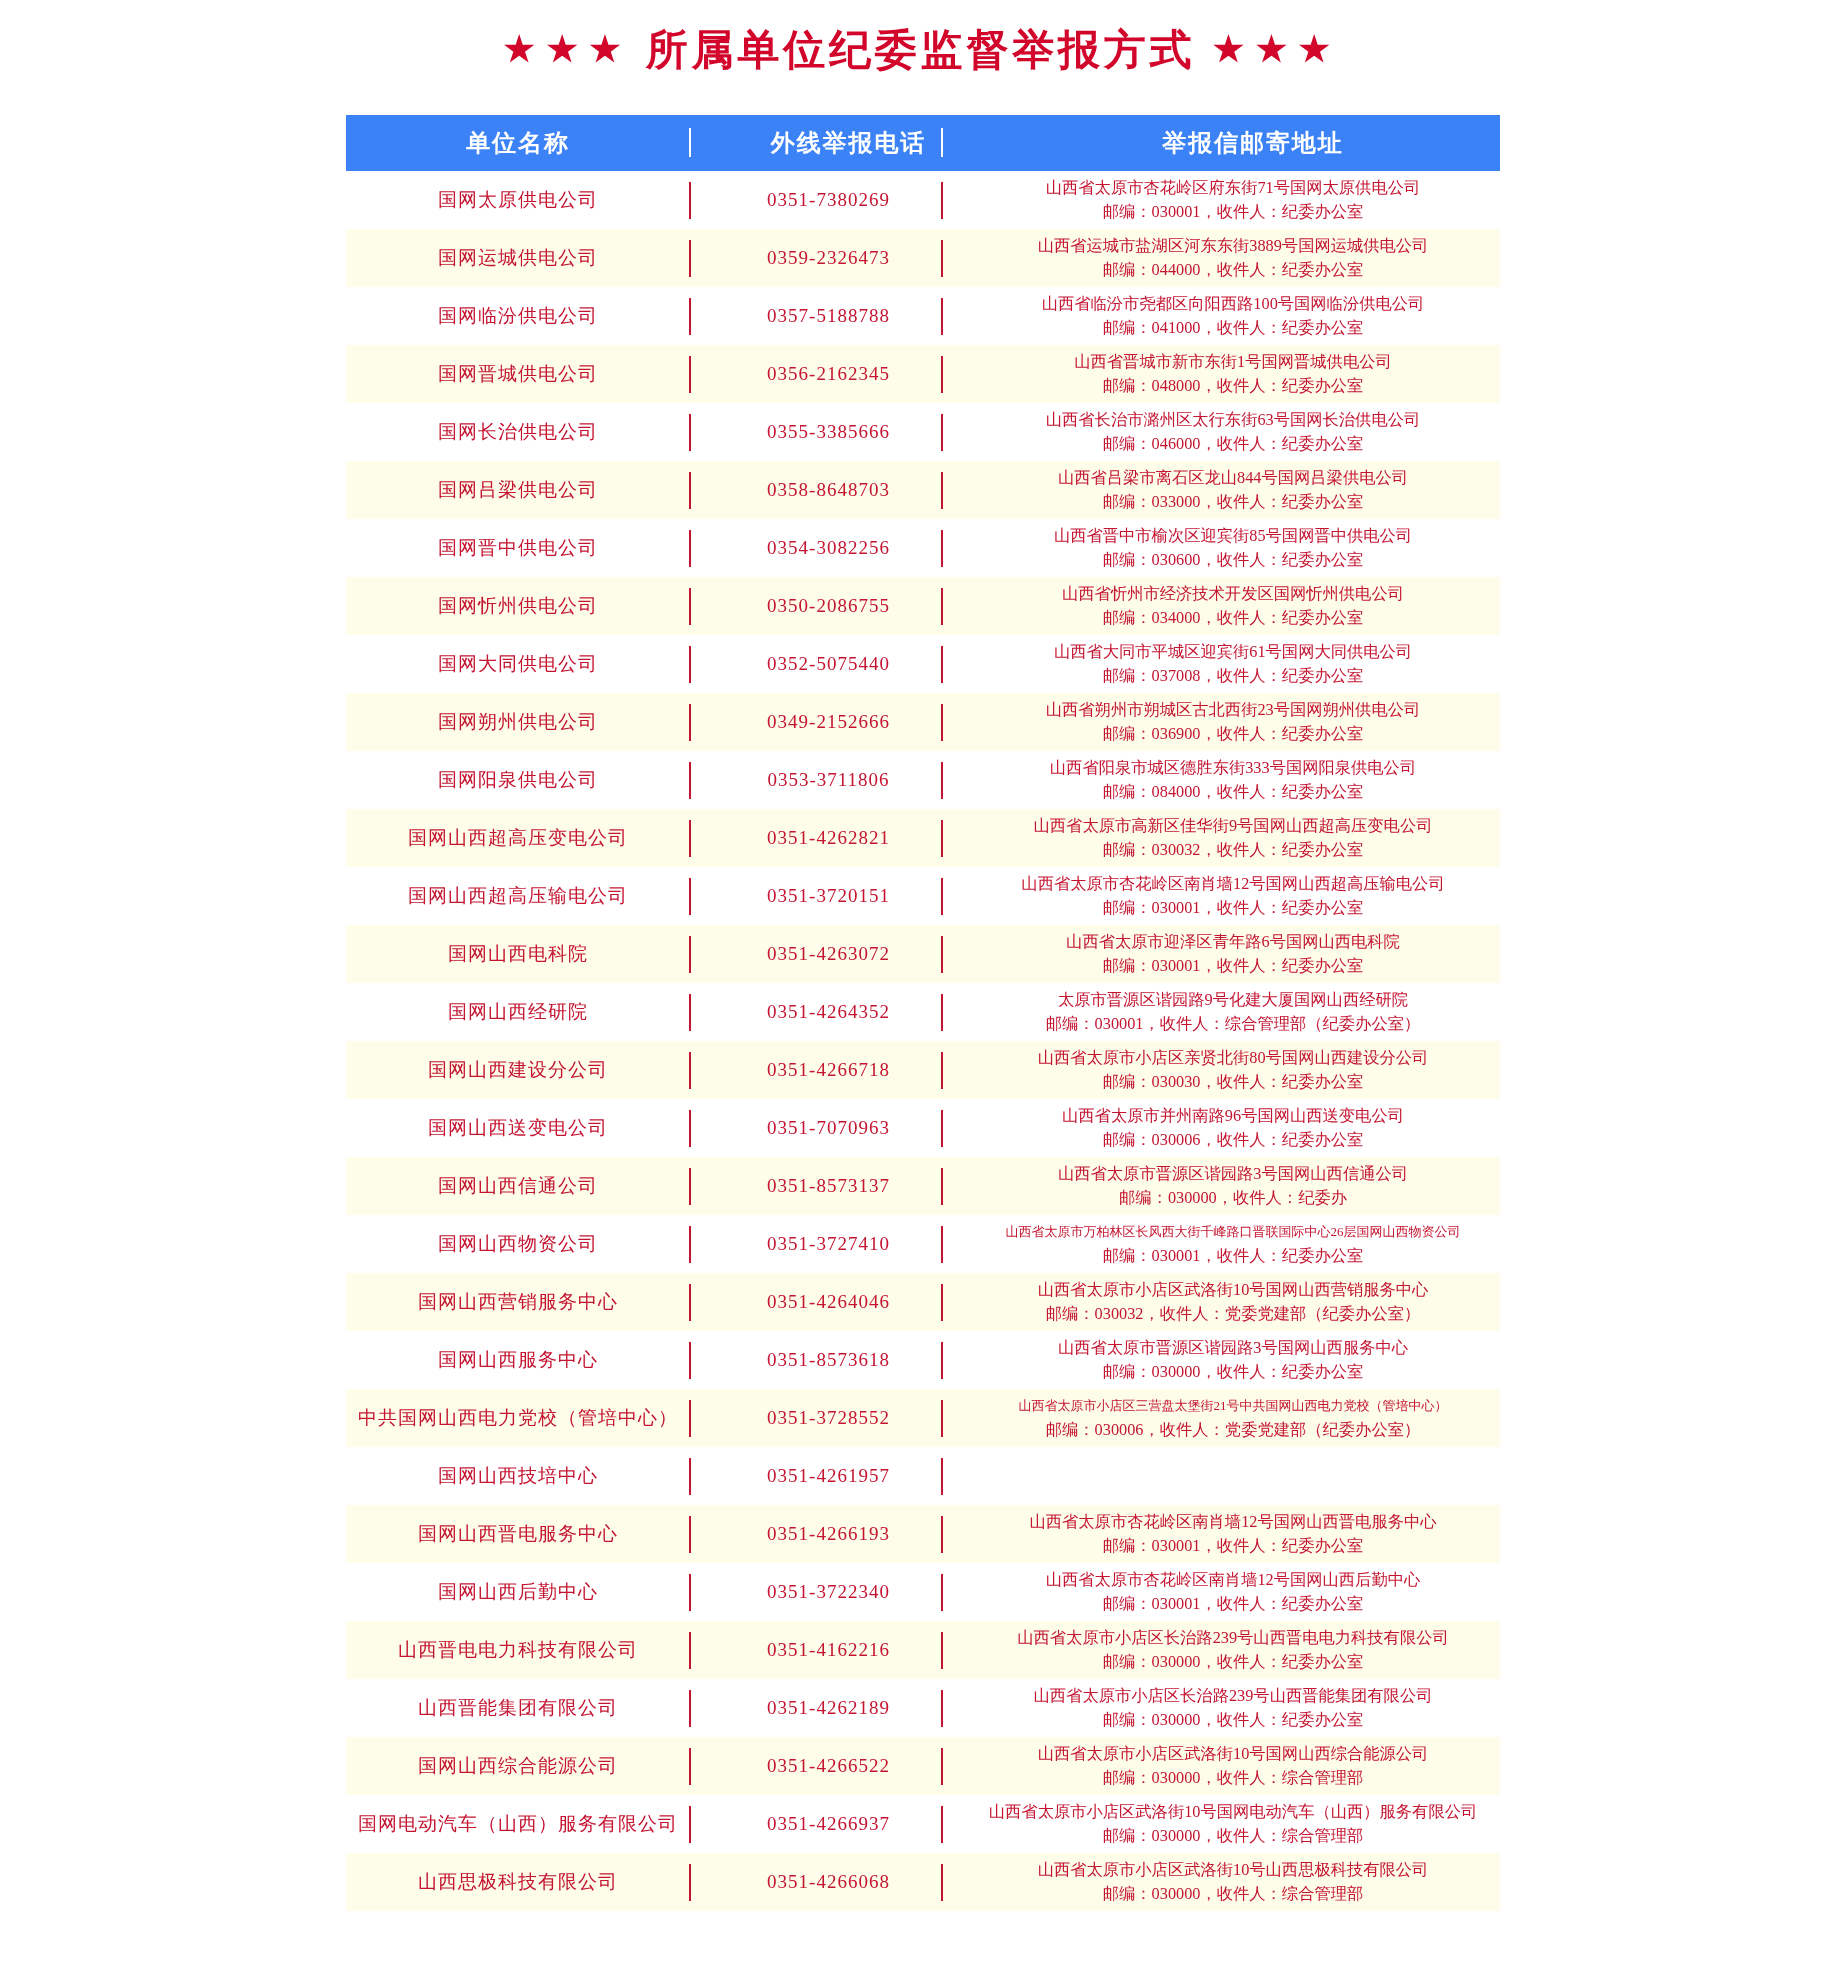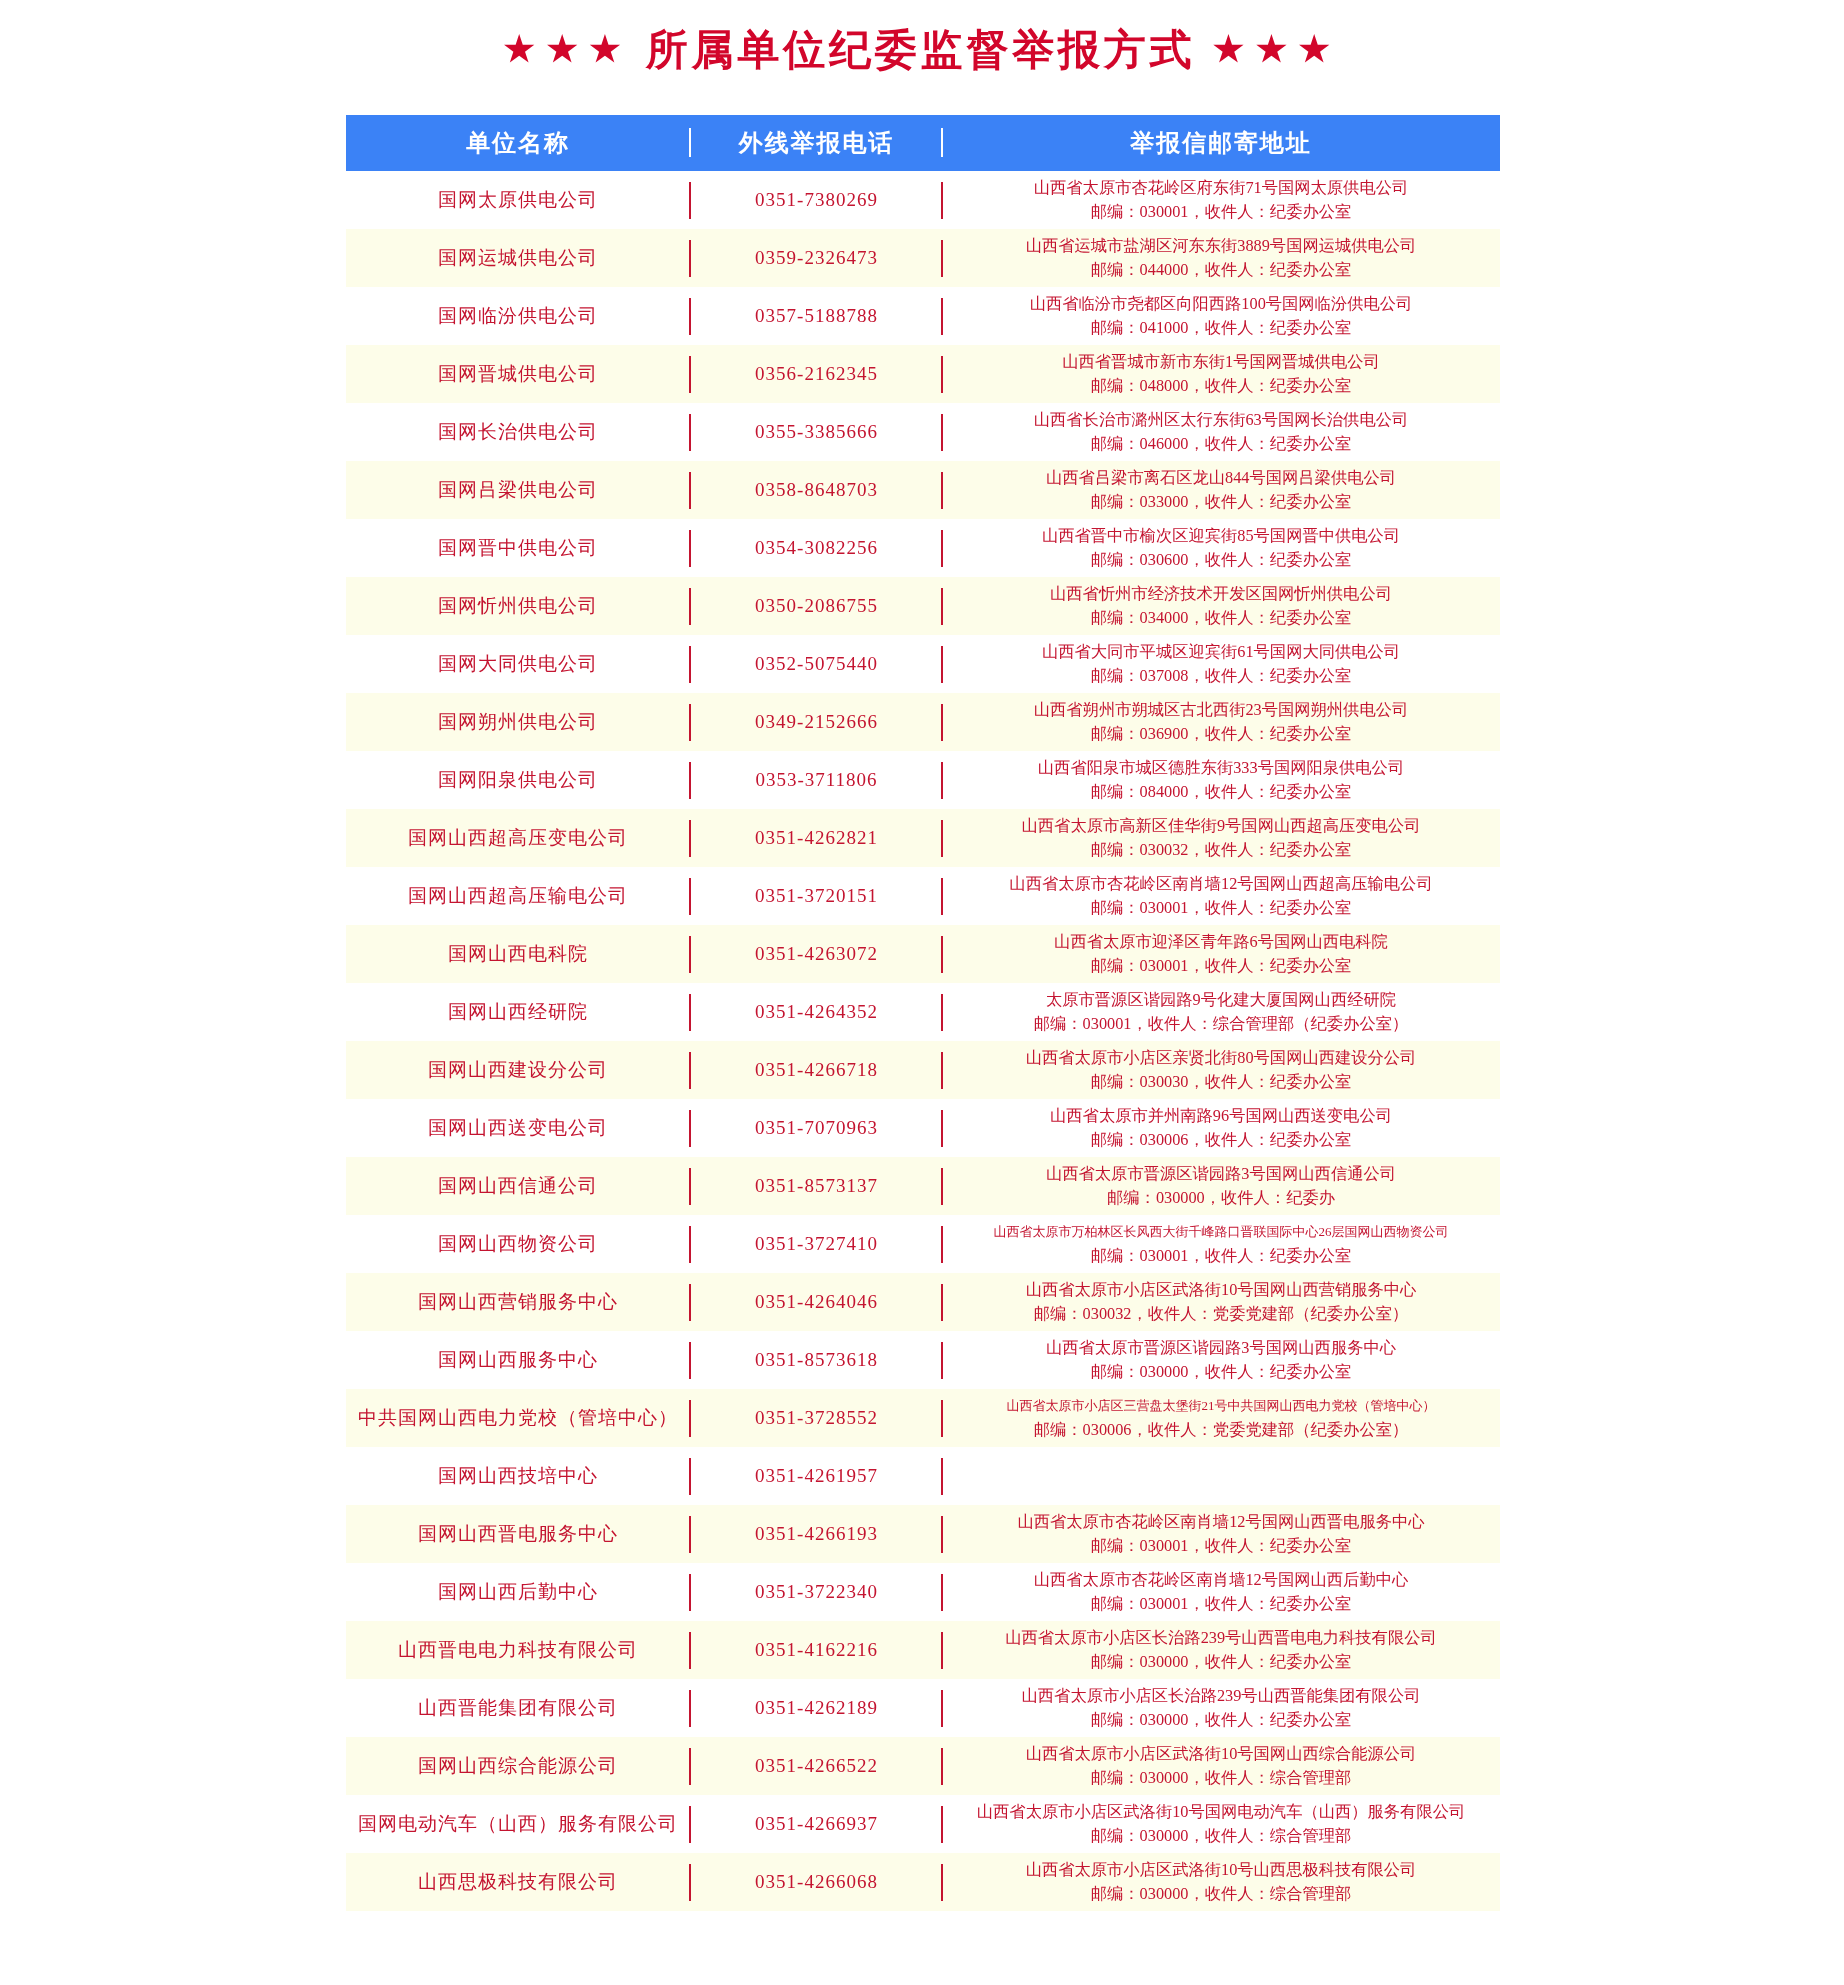--- a/index.html
+++ b/index.html
@@ -50,21 +50,21 @@
     color: #ffffff;
     font-weight: bold;
     font-size: 24px;
     position: relative;
   }
   .th {
     text-align: center;
     letter-spacing: 1.9px;
   }
   .col-unit    { width: 345px; flex: none; }
-  .col-phone   { width: 252px; flex: none; }
+  .col-phone   { width: 252px; flex: none; margin-left: 32px; }
   .col-address { width: 557px; flex: none; }
 
   .thead .divider {
     position: absolute;
     width: 2.9px;
     height: 29px;
     top: 13.4px;
     background: #ffffff;
   }
   .divider.d1 { left: 343px; }
@@ -92,20 +92,21 @@
     text-align: center;
     font-size: 19px;
     letter-spacing: 1px;
     white-space: nowrap;
   }
   .cell-phone {
     width: 252px; flex: none;
     text-align: center;
     font-size: 19px;
     letter-spacing: 1px;
+    padding-left: 12px;
   }
   .cell-address {
     width: 557px; flex: none;
     text-align: center;
     font-size: 16.3px;
     line-height: 24px;
   }
   .addr-line { white-space: nowrap; }
   .addr-line.long { font-size: 13px; }
 </style>

